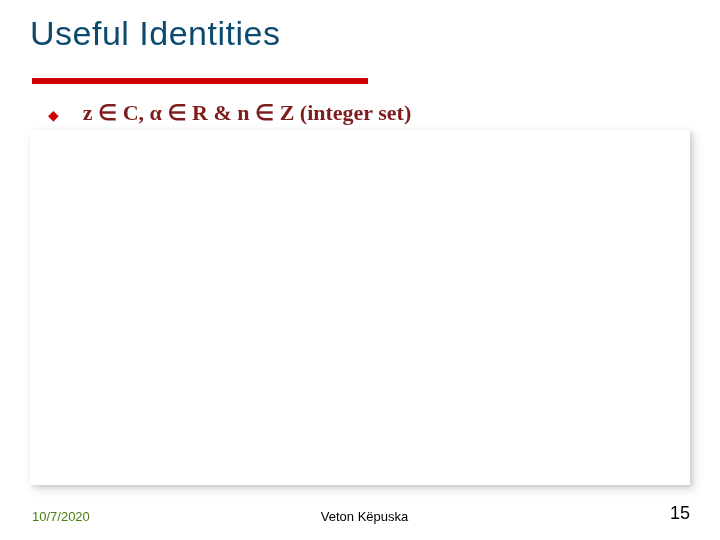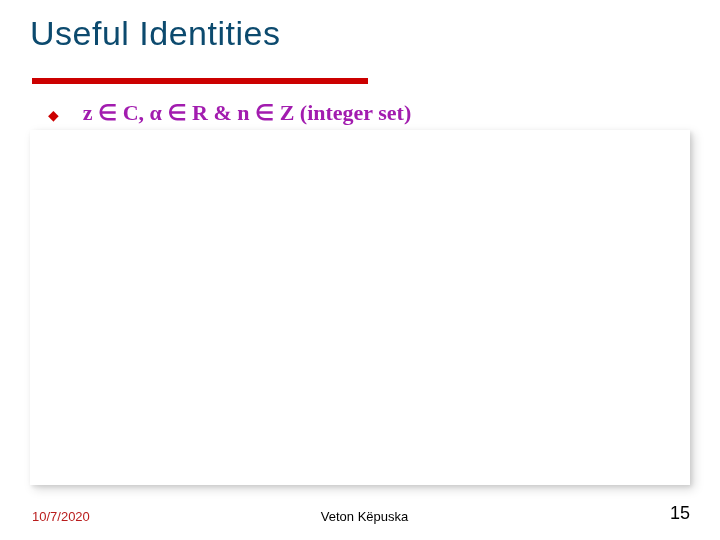--- a/index.html
+++ b/index.html
@@ -55,28 +55,28 @@
     color: #cc0000;
     font-size: 14px;
     margin-right: 24px;
     line-height: 1;
     transform: translateY(2px);
   }
   .bullet-text {
     font-family: "Times New Roman", Times, serif;
     font-size: 22px;
     font-weight: bold;
-    color: #a21caf;
+    color: #7f1d1d;
   }
   .footer-date {
     position: absolute;
     left: 32px;
     bottom: 16px;
     font-size: 13px;
-    color: #b91c1c;
+    color: #4d7c0f;
   }
   .footer-author {
     position: absolute;
     left: 9px;
     right: 0;
     bottom: 16px;
     text-align: center;
     font-size: 13px;
     color: #000000;
   }

